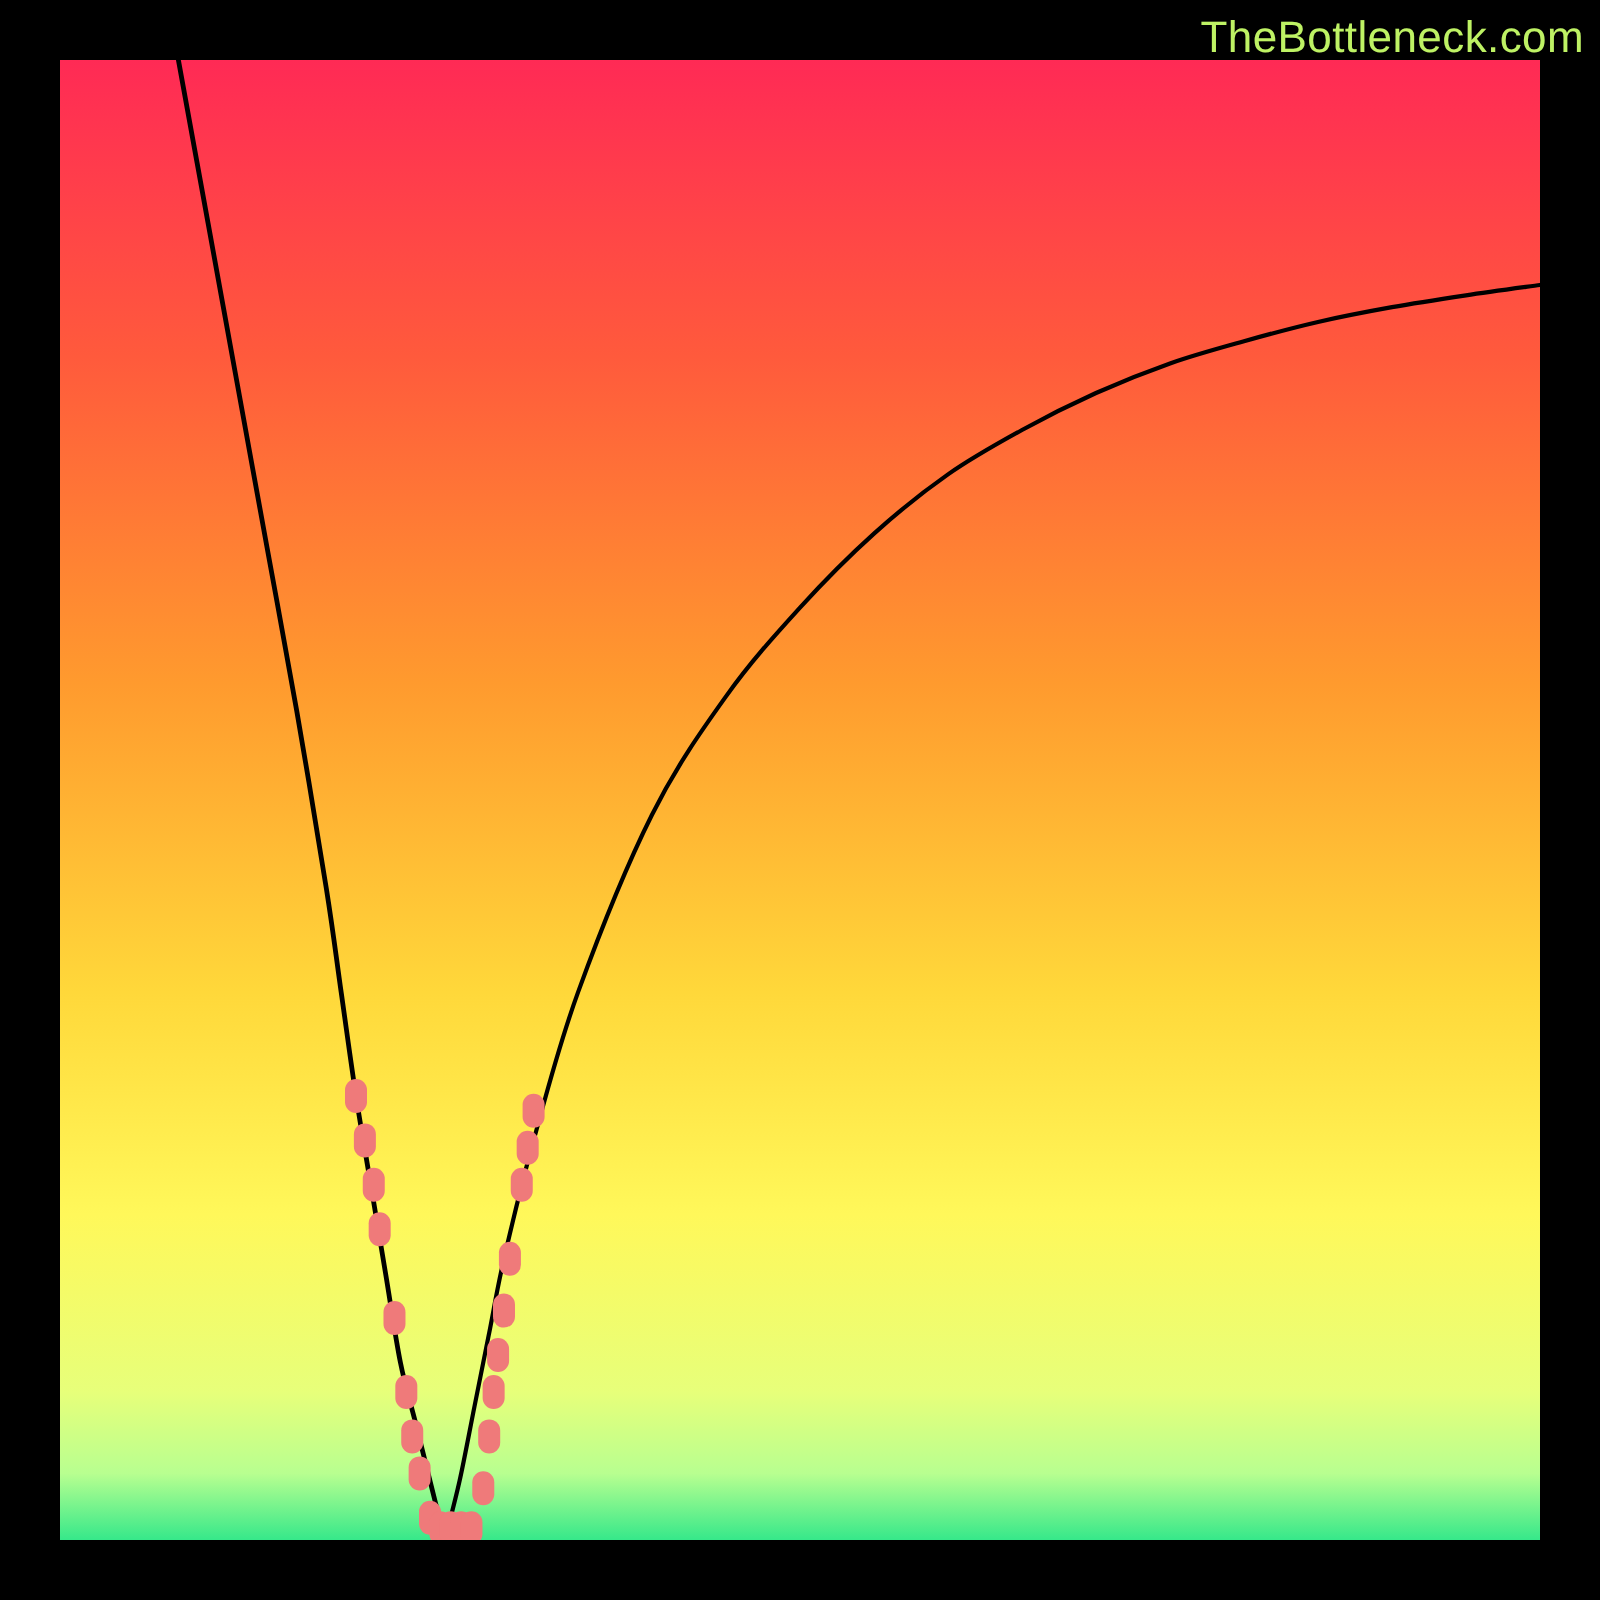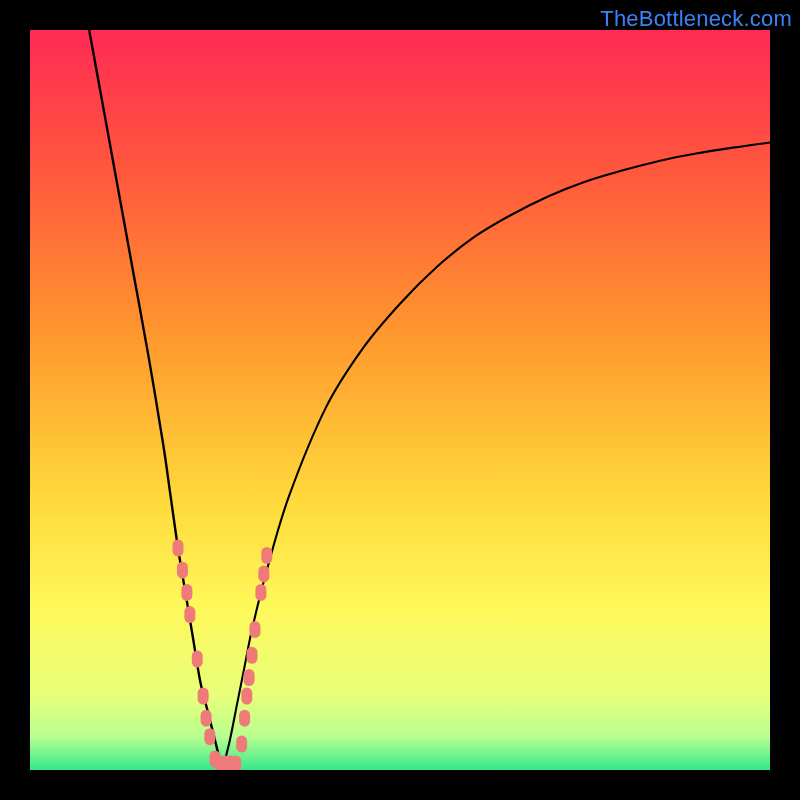--- a/index.html
+++ b/index.html
@@ -24,21 +24,21 @@
     width: 740px;
     height: 740px;
     overflow: hidden;
   }
   .watermark {
     position: absolute;
     top: 6px;
     right: 8px;
     font-size: 22px;
     font-weight: 500;
-    color: #3b82f6;
+    color: #bef264;
     letter-spacing: 0.2px;
     user-select: none;
   }
   svg { display: block; }
 </style>
 </head>
 <body>
 
 <div class="frame">
 

